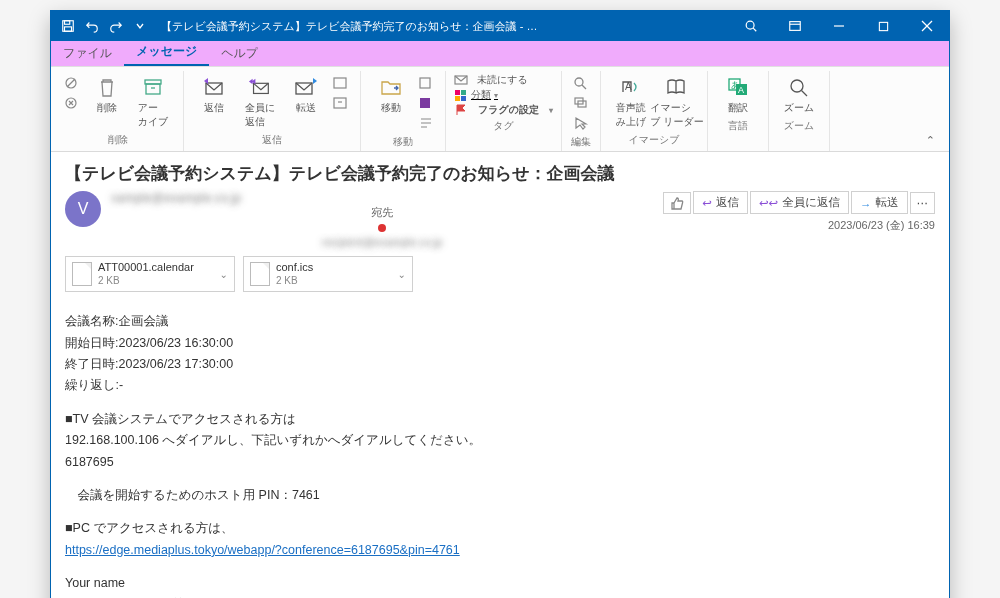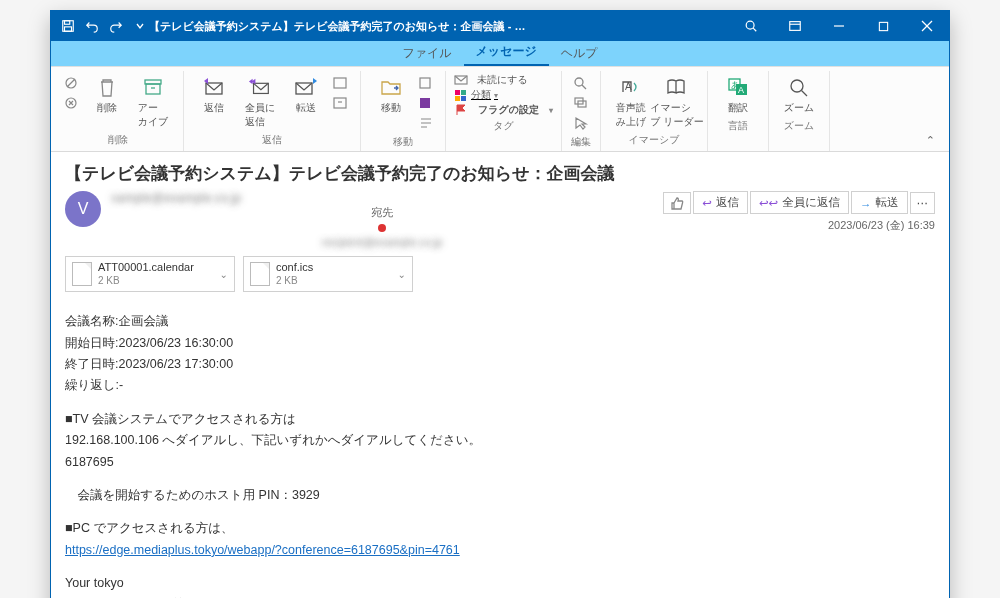--- a/index.html
+++ b/index.html
@@ -1,24 +1,24 @@
 <!DOCTYPE html>
 <html><head>
 <meta charset="utf-8">
 <style>
 * { margin:0; padding:0; box-sizing:border-box; font-family:"Yu Gothic UI","Meiryo",sans-serif; }
 body { background:#f5f5f5; display:flex; justify-content:center; padding:10px; }
 .window { width:900px; background:#fff; border:1px solid #0063b1; box-shadow:0 8px 20px rgba(0,0,0,0.25); display:flex; flex-direction:column; }
 .titlebar { height:30px; background:#0063b1; display:flex; align-items:center; color:#fff; font-size:11px; }
 .tb-left { display:flex; align-items:center; gap:6px; padding-left:8px; }
 .tb-icon { width:18px; height:18px; display:flex; align-items:center; justify-content:center; }
-.tb-title { flex:1; overflow:hidden; text-overflow:ellipsis; white-space:nowrap;font-weight:bold; }
+.tb-title { margin-left:12px; flex:1; overflow:hidden; text-overflow:ellipsis; white-space:nowrap; }
 .tb-right { display:flex; }
 .tb-btn { width:44px; height:30px; display:flex; align-items:center; justify-content:center; color:#fff; }
-.tabs { height:26px; background:#7dd3fc; border-bottom:1px solid #e0e0e0; display:flex; align-items:end; font-size:12px;justify-content:center; }
+.tabs { height:26px; background:#f0abfc; border-bottom:1px solid #e0e0e0; display:flex; align-items:end; font-size:12px; }
 .tab { padding:5px 12px 4px; color:#555; cursor:default; }
 .tab.active { color:#0063b1; border-bottom:2px solid #0063b1; font-weight:600; }
 .ribbon { background:#fcfcfc; border-bottom:1px solid #dadada; padding:4px 6px 0; display:flex; gap:4px; }
 .rgroup { border-right:1px solid #e5e5e5; padding:2px 8px 2px 4px; display:flex; flex-direction:column; align-items:center; }
 .rgroup:last-child { border-right:none; }
 .rg-row { display:flex; gap:2px; align-items:flex-start; }
 .rbtn-lg { display:flex; flex-direction:column; align-items:center; width:44px; padding:2px 0; font-size:10px; color:#444; gap:2px; cursor:default; }
 .rbtn-lg .ic { width:24px; height:24px; display:flex; align-items:center; justify-content:center; }
 .rbtn-sm { width:22px; height:20px; display:flex; align-items:center; justify-content:center; color:#666; }
 .rbtn-stack { display:flex; flex-direction:column; gap:0; }
@@ -420,25 +420,25 @@
     <div class="msg">
       <p>会議名称:企画会議</p>
       <p>開始日時:2023/06/23 16:30:00</p>
       <p>終了日時:2023/06/23 17:30:00</p>
       <p>繰り返し:-</p>
       <div class="sp"></div>
       <p>■TV 会議システムでアクセスされる方は</p>
       <p>192.168.100.106 へダイアルし、下記いずれかへダイアルしてください。</p>
       <p>6187695</p>
       <div class="sp"></div>
-      <p>　会議を開始するためのホスト用 PIN：3929</p>
+      <p>　会議を開始するためのホスト用 PIN：7461</p>
       <div class="sp"></div>
       <p>■PC でアクセスされる方は、</p>
       <p><a href="#">https://edge.mediaplus.tokyo/webapp/?conference=6187695&amp;pin=4761</a></p>
       <div class="sp"></div>
-      <p>Your tokyo</p>
+      <p>Your name</p>
       <p>　=&gt; あなたのお名前</p>
       <p>を入力してください。</p>
 
     </div>
   </div>
 
 </div>
 
 </body></html>

